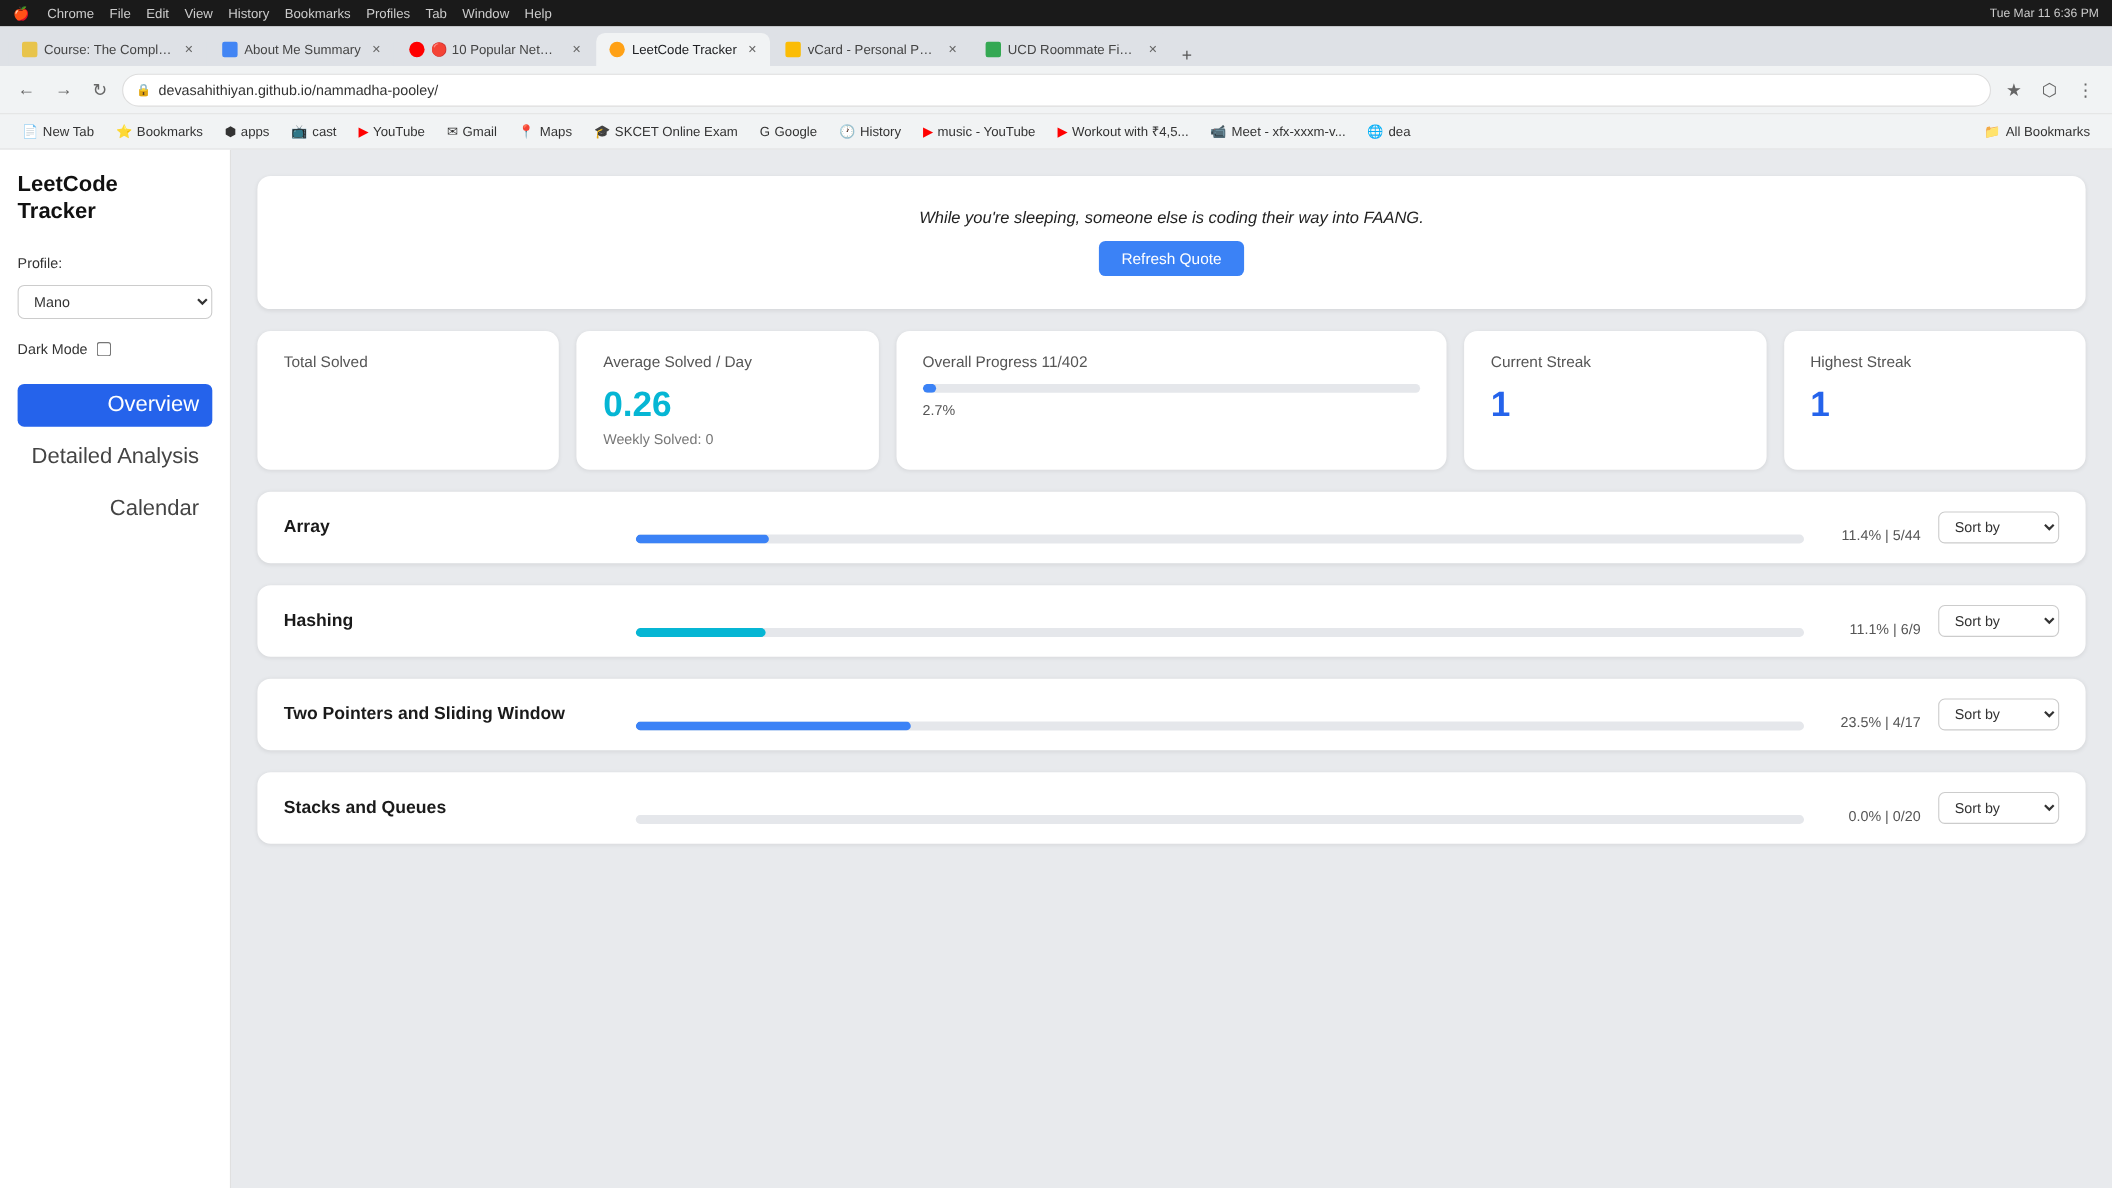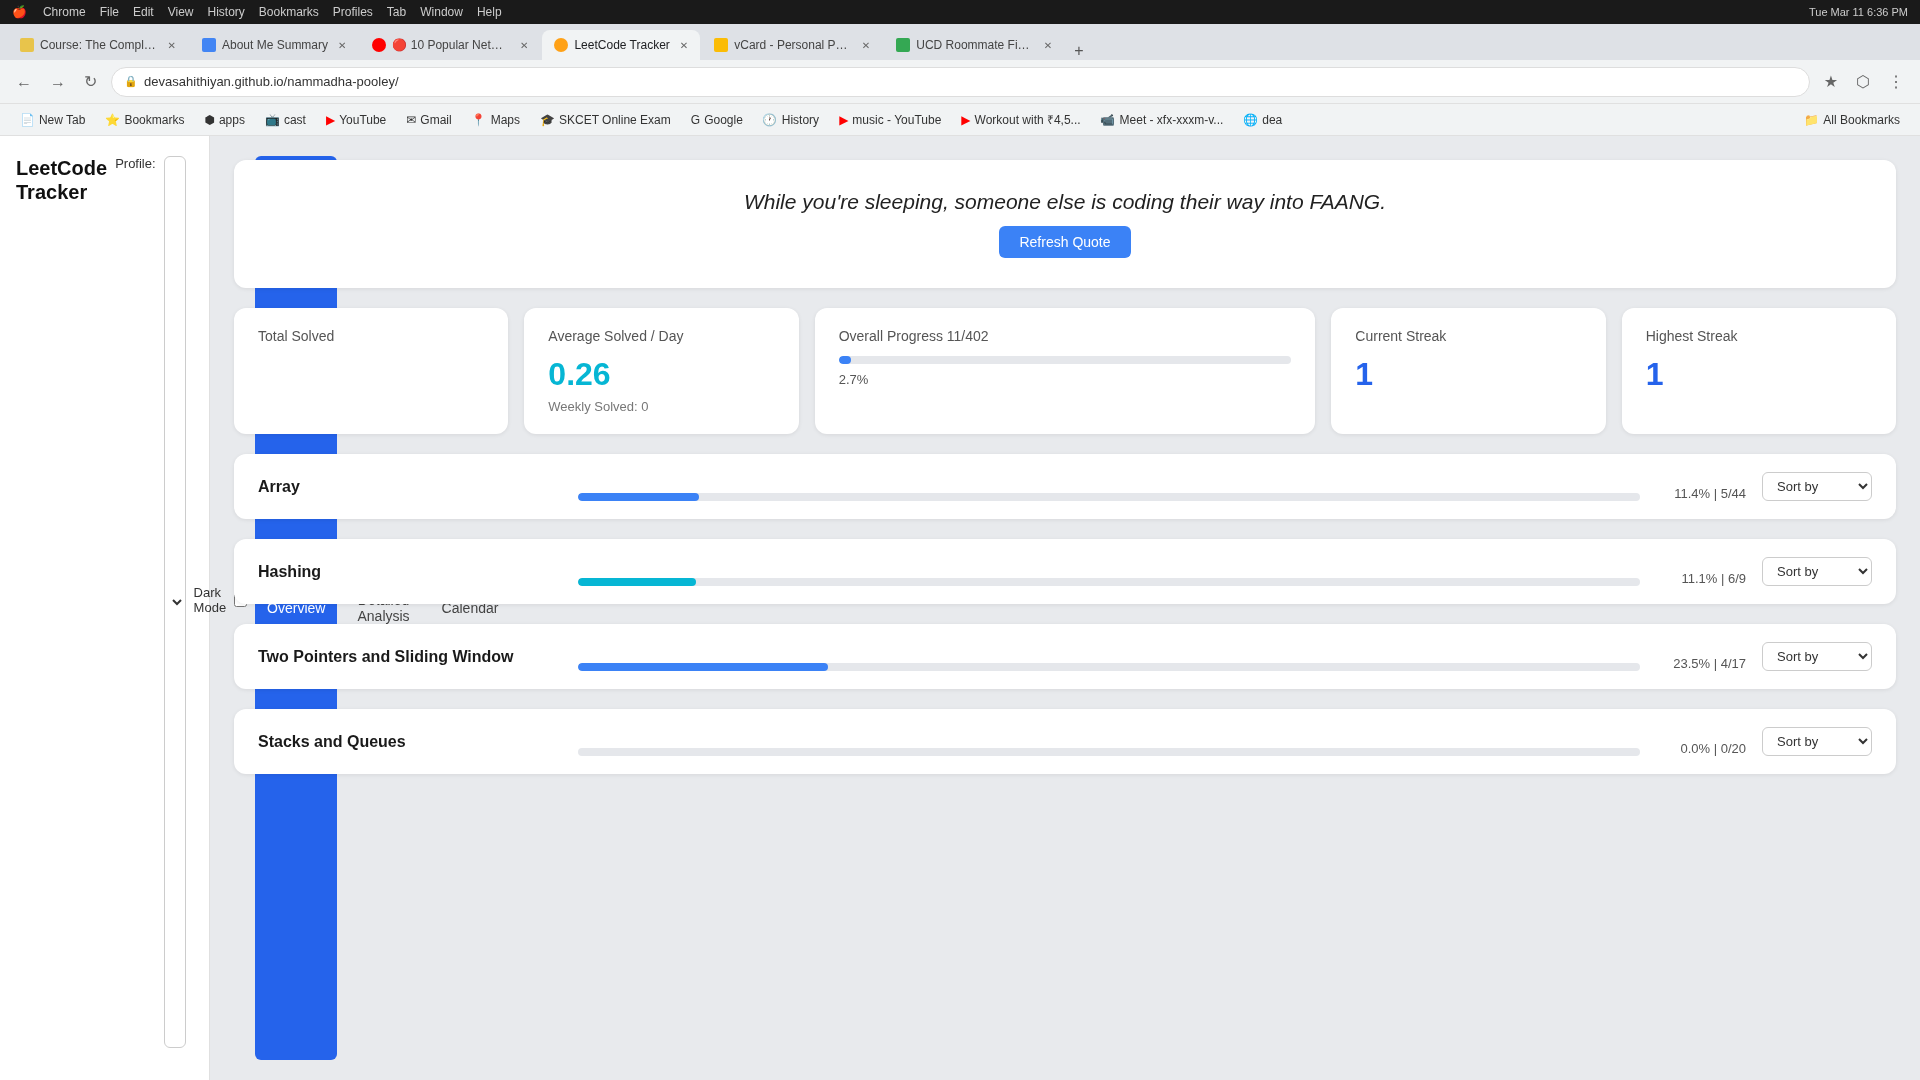--- a/index.html
+++ b/index.html
@@ -110,21 +110,21 @@
       overflow: hidden;
       background: #e8eaed;
     }
 
     
     .sidebar {
       width: 210px;
       background: white;
       padding: 20px 16px;
       display: flex;
-      flex-direction: row;
+      flex-direction: column;
       gap: 8px;
       flex-shrink: 0;
       border-right: 1px solid #e0e0e0;
     }
     .sidebar-title {
       font-size: 20px;
       font-weight: 700;
       color: #111;
       line-height: 1.2;
       margin-bottom: 20px;
@@ -152,23 +152,23 @@
       gap: 8px;
       font-size: 13px;
       color: #333;
       margin-bottom: 16px;
     }
     .sidebar-nav-btn {
       width: 100%;
       padding: 8px 12px;
       border: none;
       border-radius: 6px;
-      font-size: 14px;
+      font-size: 20px;
       cursor: pointer;
-      text-align: center;
+      text-align: right;
     }
     .sidebar-nav-btn.active {
       background: #2563eb;
       color: white;
     }
     .sidebar-nav-btn.inactive {
       background: transparent;
       color: #444;
     }
 
@@ -184,21 +184,21 @@
 
     
     .quote-card {
       background: white;
       border-radius: 12px;
       padding: 30px 40px;
       text-align: center;
       box-shadow: 0 1px 4px rgba(0,0,0,0.08);
     }
     .quote-text {
-      font-size: 21px;
+      font-size: 15px;
       color: #222;
       margin-bottom: 12px;
       font-style: italic;
     }
     .quote-author {
       font-size: 13px;
       color: #777;
       margin-bottom: 16px;
     }
     .refresh-quote-btn {

